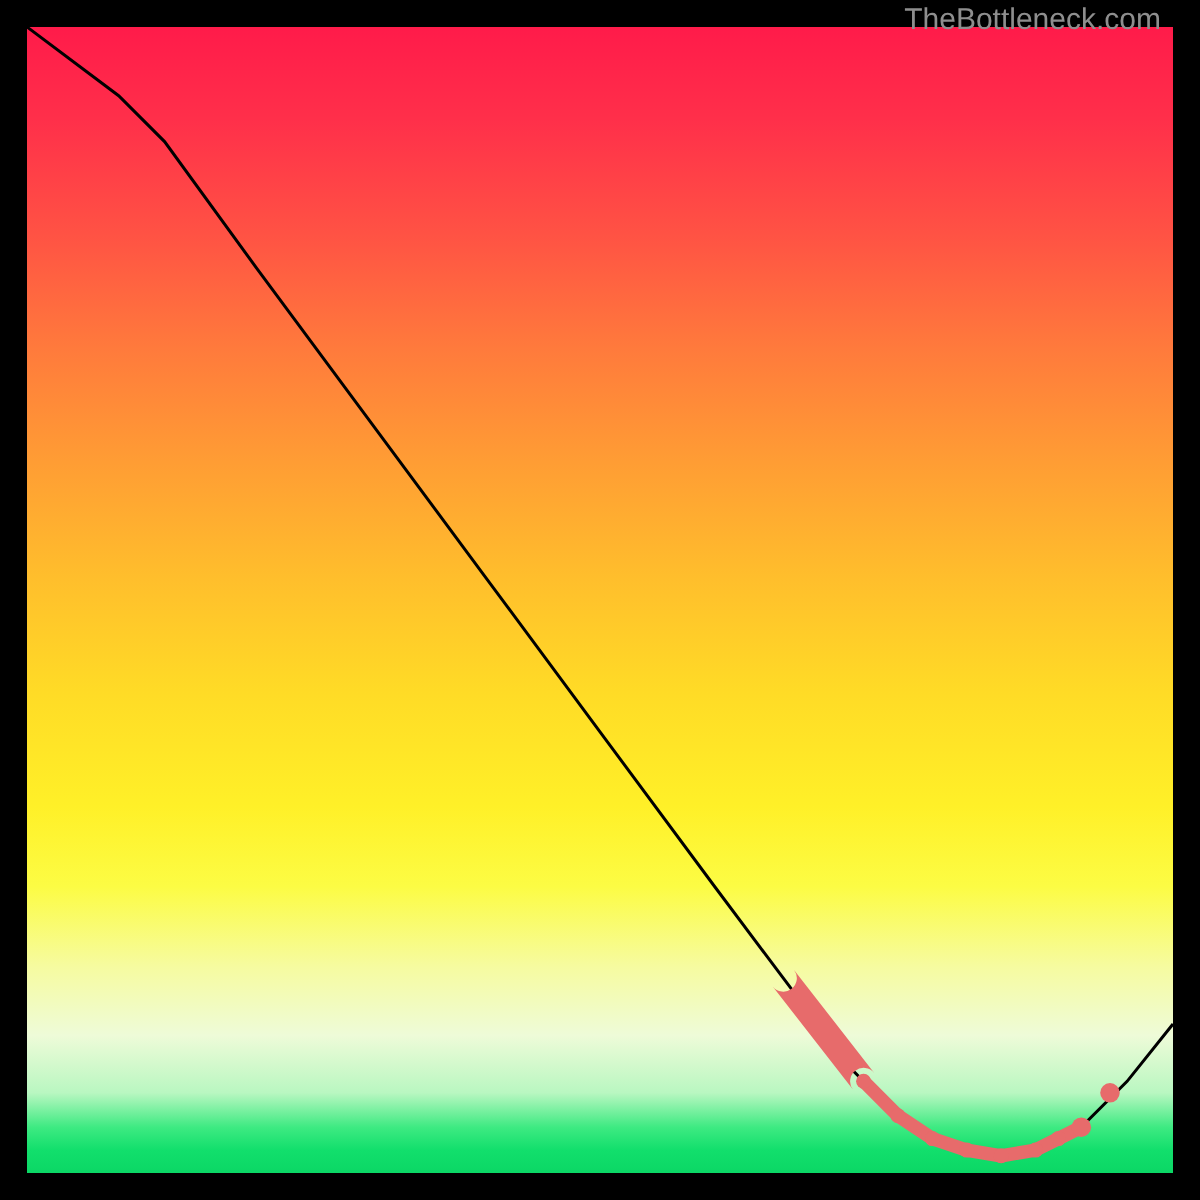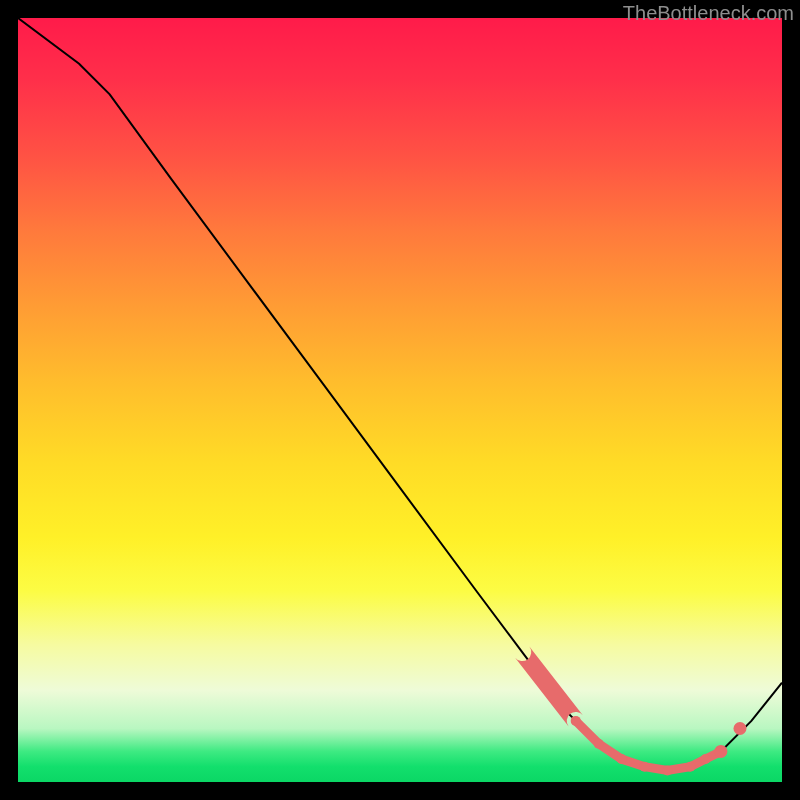--- a/index.html
+++ b/index.html
@@ -26,21 +26,21 @@
       #12df6c 98%,
       #0bd765 100%
     );
   }
   svg.lines {position:absolute; inset:0; width:100%; height:100%;}
   .curve {fill:none; stroke:#000; stroke-width:2;}
   .marker {fill:#e76b6b; stroke:none;}
   .marker-cap {fill:#e76b6b; stroke:none;}
   .attribution {
     position:absolute;
-    top:2px; right:6px;
+    top:2px; right:26px;
     font-family:Verdana, Geneva, sans-serif;
     font-size:20px;
     font-weight:500;
     color:#8e8e8e;
   }
 </style>
 </head>
 <body>
 
 <div class="wrap">

